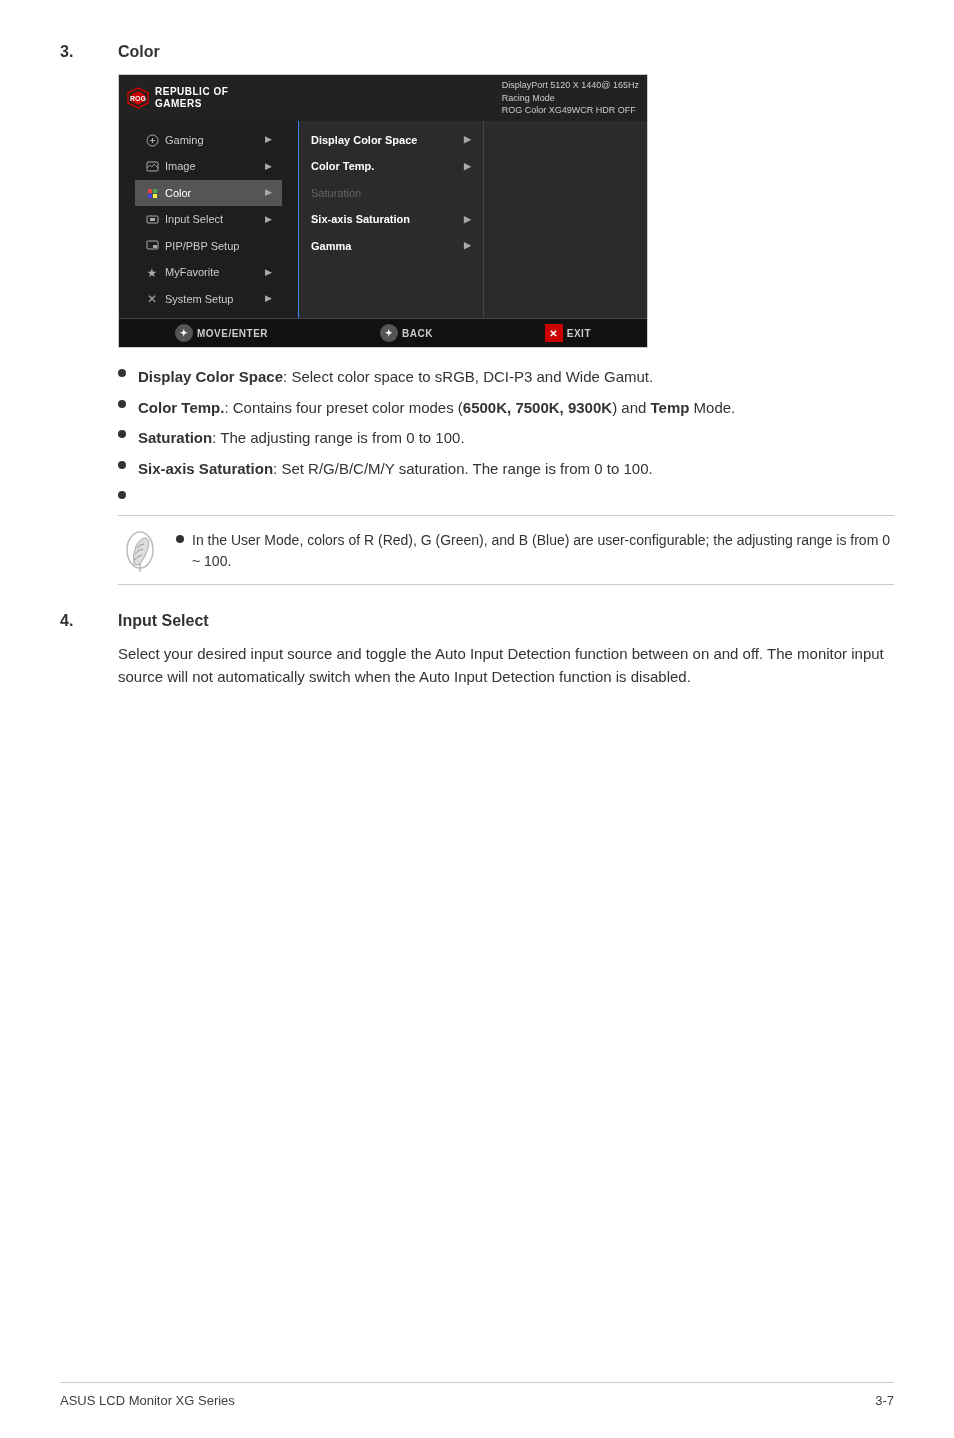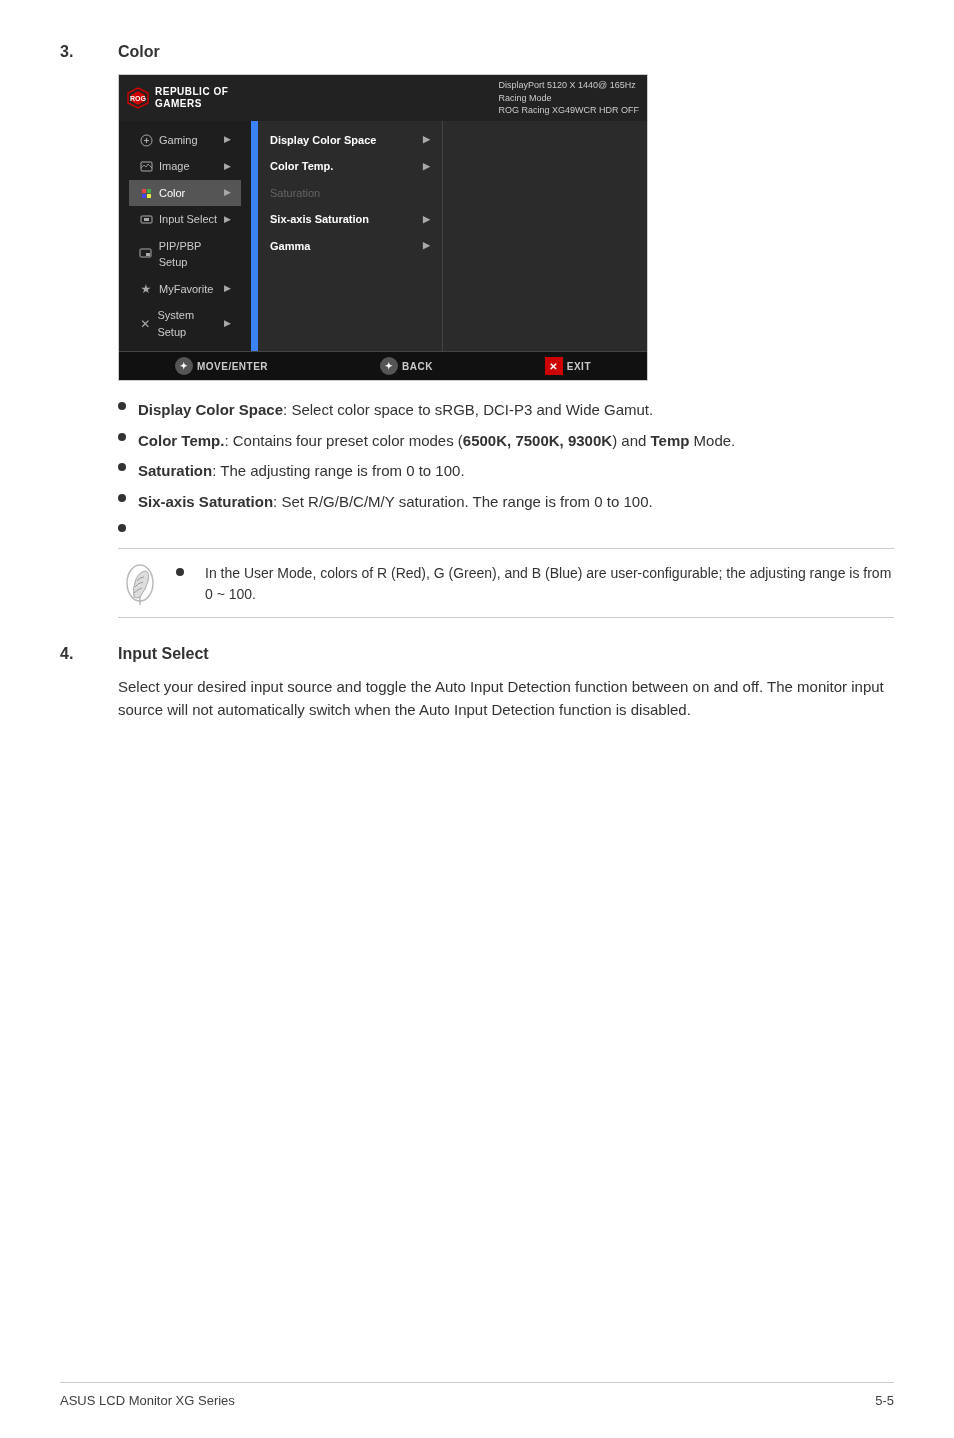--- a/index.html
+++ b/index.html
@@ -76,24 +76,24 @@
       line-height: 1.4;
     }
 
     .monitor-content {
       display: flex;
       background: #1e1e1e;
     }
 
     
     .menu-left {
-      width: 139px;
+      width: 180px;
       background: #1e1e1e;
-      padding: 6px 10px;
-      border-right: 7px solid #3b82f6;
+      padding: 6px 16px;
+      border-right: 1px solid #3b82f6;
     }
     .menu-item {
       display: flex;
       align-items: center;
       gap: 6px;
       padding: 5px 10px;
       color: #ccc;
       font-size: 11px;
       cursor: default;
     }
@@ -279,21 +279,21 @@
             <text x="11" y="14" text-anchor="middle" fill="#fff" font-size="7" font-weight="bold">ROG</text>
           </svg>
           <div class="rog-text">
             <div>REPUBLIC OF</div>
             <div>GAMERS</div>
           </div>
         </div>
         <div class="monitor-info">
           <div>DisplayPort 5120 X 1440@ 165Hz</div>
           <div>Racing Mode</div>
-          <div>ROG Racing XG49WCR HDR OFF</div>
+          <div>ROG Color XG49WCR HDR OFF</div>
         </div>
       </div>
 
       <div class="monitor-content">
 
         <div class="menu-left">
 
           <div class="menu-item">
             <span class="menu-icon">
               <svg width="13" height="13" viewBox="0 0 13 13">
@@ -437,34 +437,34 @@
 
         <svg width="40" height="44" viewBox="0 0 40 44">
           <ellipse cx="20" cy="22" rx="13" ry="18" fill="none" stroke="#bbb" stroke-width="1.5"></ellipse>
           <path d="M14,36 Q12,28 16,18 Q20,10 26,10 Q30,12 28,20 Q26,28 20,36 Q18,38 14,36Z" fill="#ddd" stroke="#aaa" stroke-width="1"></path>
           <path d="M20,36 L20,44" stroke="#aaa" stroke-width="1.2"></path>
           <path d="M17,20 Q20,16 24,16" stroke="#888" stroke-width="0.8" fill="none"></path>
           <path d="M15,26 Q18,22 23,21" stroke="#888" stroke-width="0.8" fill="none"></path>
           <path d="M14,32 Q18,28 22,27" stroke="#888" stroke-width="0.8" fill="none"></path>
         </svg>
       </div>
-      <div style="display:flex;gap:21px;align-items:flex-start;margin-top:2px;">
+      <div style="display:flex;gap:8px;align-items:flex-start;margin-top:2px;">
         <span class="bullet-dot" style="margin-top:5px;"></span>
         <p class="note-text">In the User Mode, colors of R (Red), G (Green), and B (Blue) are user-configurable; the adjusting range is from 0 ~ 100.</p>
       </div>
     </div>
   </div>
 </div>
 
 <div>
   <div class="section-header">
     <span class="section-number">4.</span>
     <span class="section-title">Input Select</span>
   </div>
   <div class="section4-body">
     <p class="section-desc">Select your desired input source and toggle the Auto Input Detection function between on and off. The monitor input source will not automatically switch when the Auto Input Detection function is disabled.</p>
   </div>
 </div>
 
 <div class="page-footer">
   <span>ASUS LCD Monitor XG Series</span>
-  <span>5-5</span>
+  <span>3-7</span>
 </div>
 
 </body></html>

